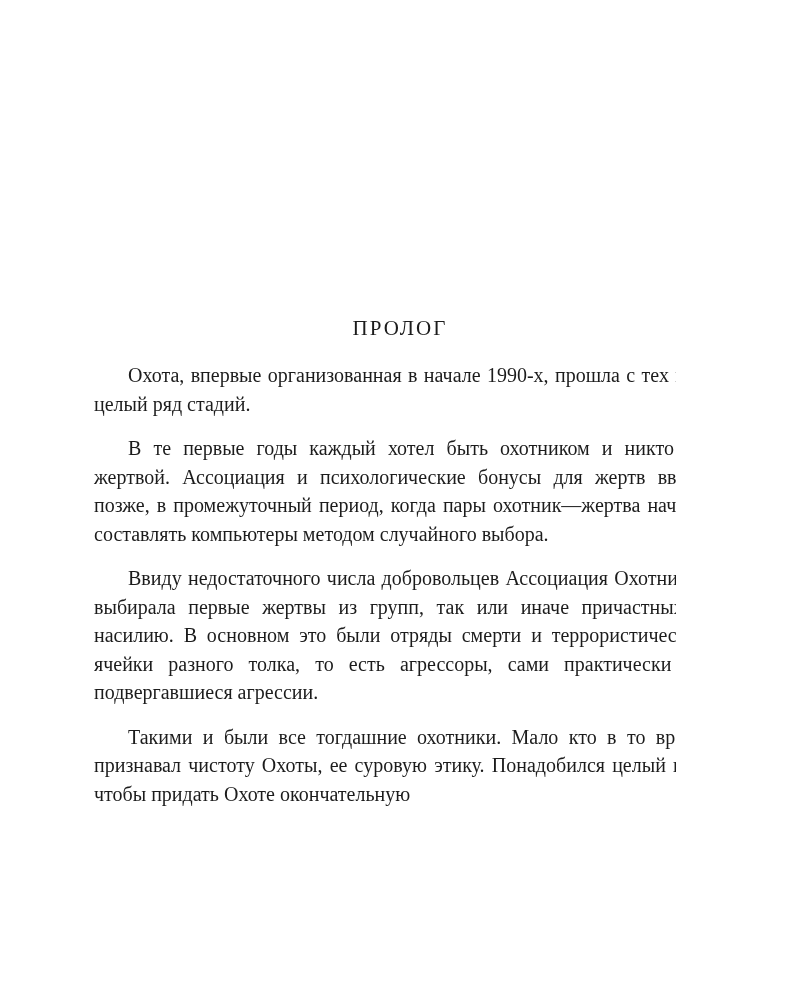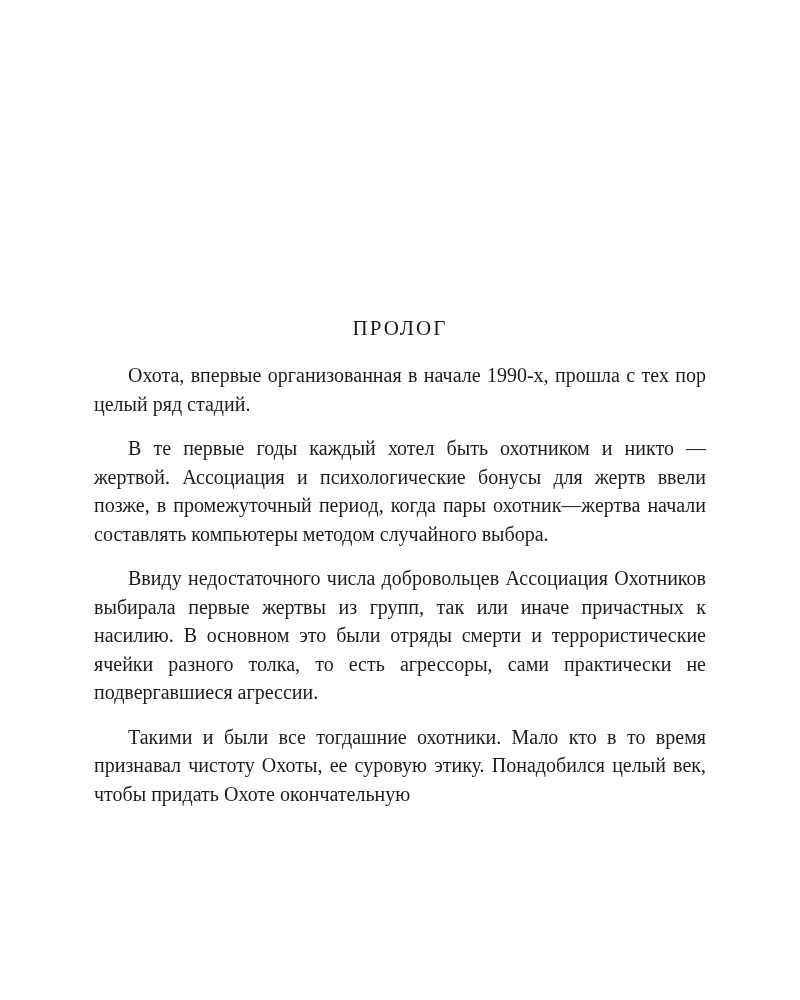--- a/index.html
+++ b/index.html
@@ -8,21 +8,20 @@
     background: #ffffff;
   }
   .page {
     position: relative;
     width: 676px;
     height: 1000px;
     background: #ffffff;
     overflow: hidden;
     font-family: "Liberation Serif", "DejaVu Serif", serif;
     color: #1c1c1c;
-    padding-left: 32px;
   }
   .text-block {
     position: absolute;
     left: 78px;
     top: 316px;
     width: 644px;
   }
   .chapter-title {
     text-align: center;
     font-size: 21px;

